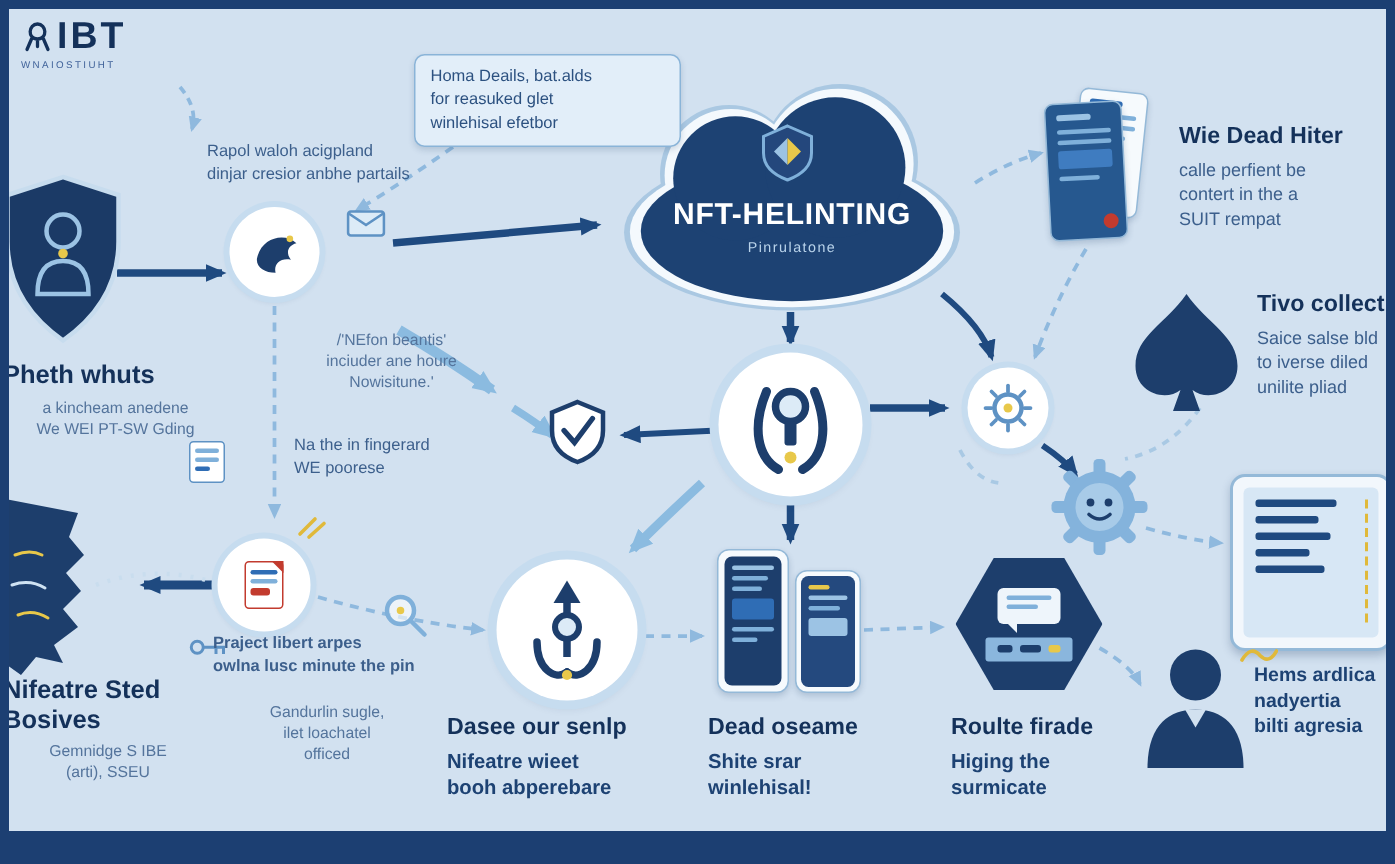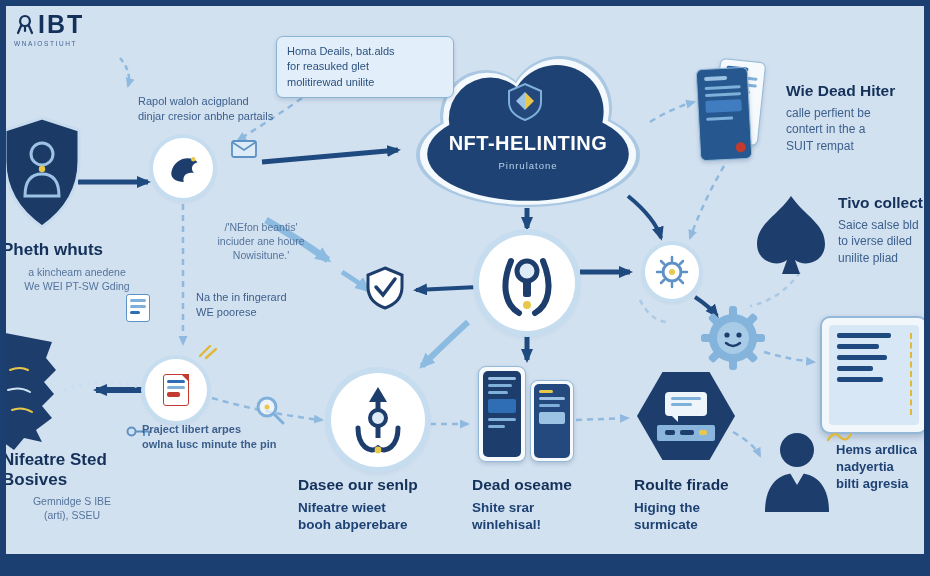--- a/index.html
+++ b/index.html
@@ -113,21 +113,21 @@
         <path d="M11 3 C5 3 4 13 11 13 C18 13 17 3 11 3 M7 13 L4 20 M15 13 L18 20 M11 13 L11 18" stroke="#14315a" stroke-width="2.2" fill="none" stroke-linecap="round"></path>
       </svg>
       <span style="font-weight:800;font-size:25px;color:#14315a;letter-spacing:2px;">IBT</span>
     </div>
     <div style="font-size:6.5px;color:#41639a;letter-spacing:1.6px;margin-top:1px;">WNAIOSTIUHT</div>
   </div>
 
   <div class="callout">
     <div>Homa Deails, bat.alds</div>
     <div>for reasuked glet</div>
-    <div>molitirewad unilite</div>
+    <div>winlehisal efetbor</div>
   </div>
 
   <svg class="abs" width="260" height="165" viewBox="0 0 260 165" style="left:398px;top:50px;z-index:20">
     <g fill="#aac8e2">
       <ellipse cx="130" cy="105" rx="112" ry="52"></ellipse>
         <circle cx="88" cy="66" r="46"></circle>
         <circle cx="162" cy="58" r="52"></circle>
     </g>
     <g fill="#f4f9fd" transform="translate(130,95) scale(0.965) translate(-130,-95)">
       <ellipse cx="130" cy="105" rx="112" ry="52"></ellipse>
@@ -383,20 +383,25 @@
     <div class="h-big">Bosives</div>
     <div class="b-xs" style="margin-top:5px;">Gemnidge S IBE</div>
     <div class="b-xs">(arti), SSEU</div>
   </div>
 
   <div class="txt b-sm" style="left:142px;top:422px;width:170px;font-weight:bold;">
     <div>Praject libert arpes</div>
     <div>owlna lusc minute the pin</div>
   </div>
 
+  <div class="txt b-xs" style="left:158px;top:468px;width:120px;">
+    <div>Gandurlin sugle,</div>
+    <div>ilet loachatel</div>
+    <div>officed</div>
+  </div>
 
   <div class="txt" style="left:298px;top:476px;width:160px;">
     <div class="h-med">Dasee our senlp</div>
     <div class="b-med" style="margin-top:4px;">Nifeatre wieet</div>
     <div class="b-med">booh abperebare</div>
   </div>
 
   <div class="txt" style="left:472px;top:476px;width:140px;">
     <div class="h-med">Dead oseame</div>
     <div class="b-med" style="margin-top:4px;">Shite srar</div>

